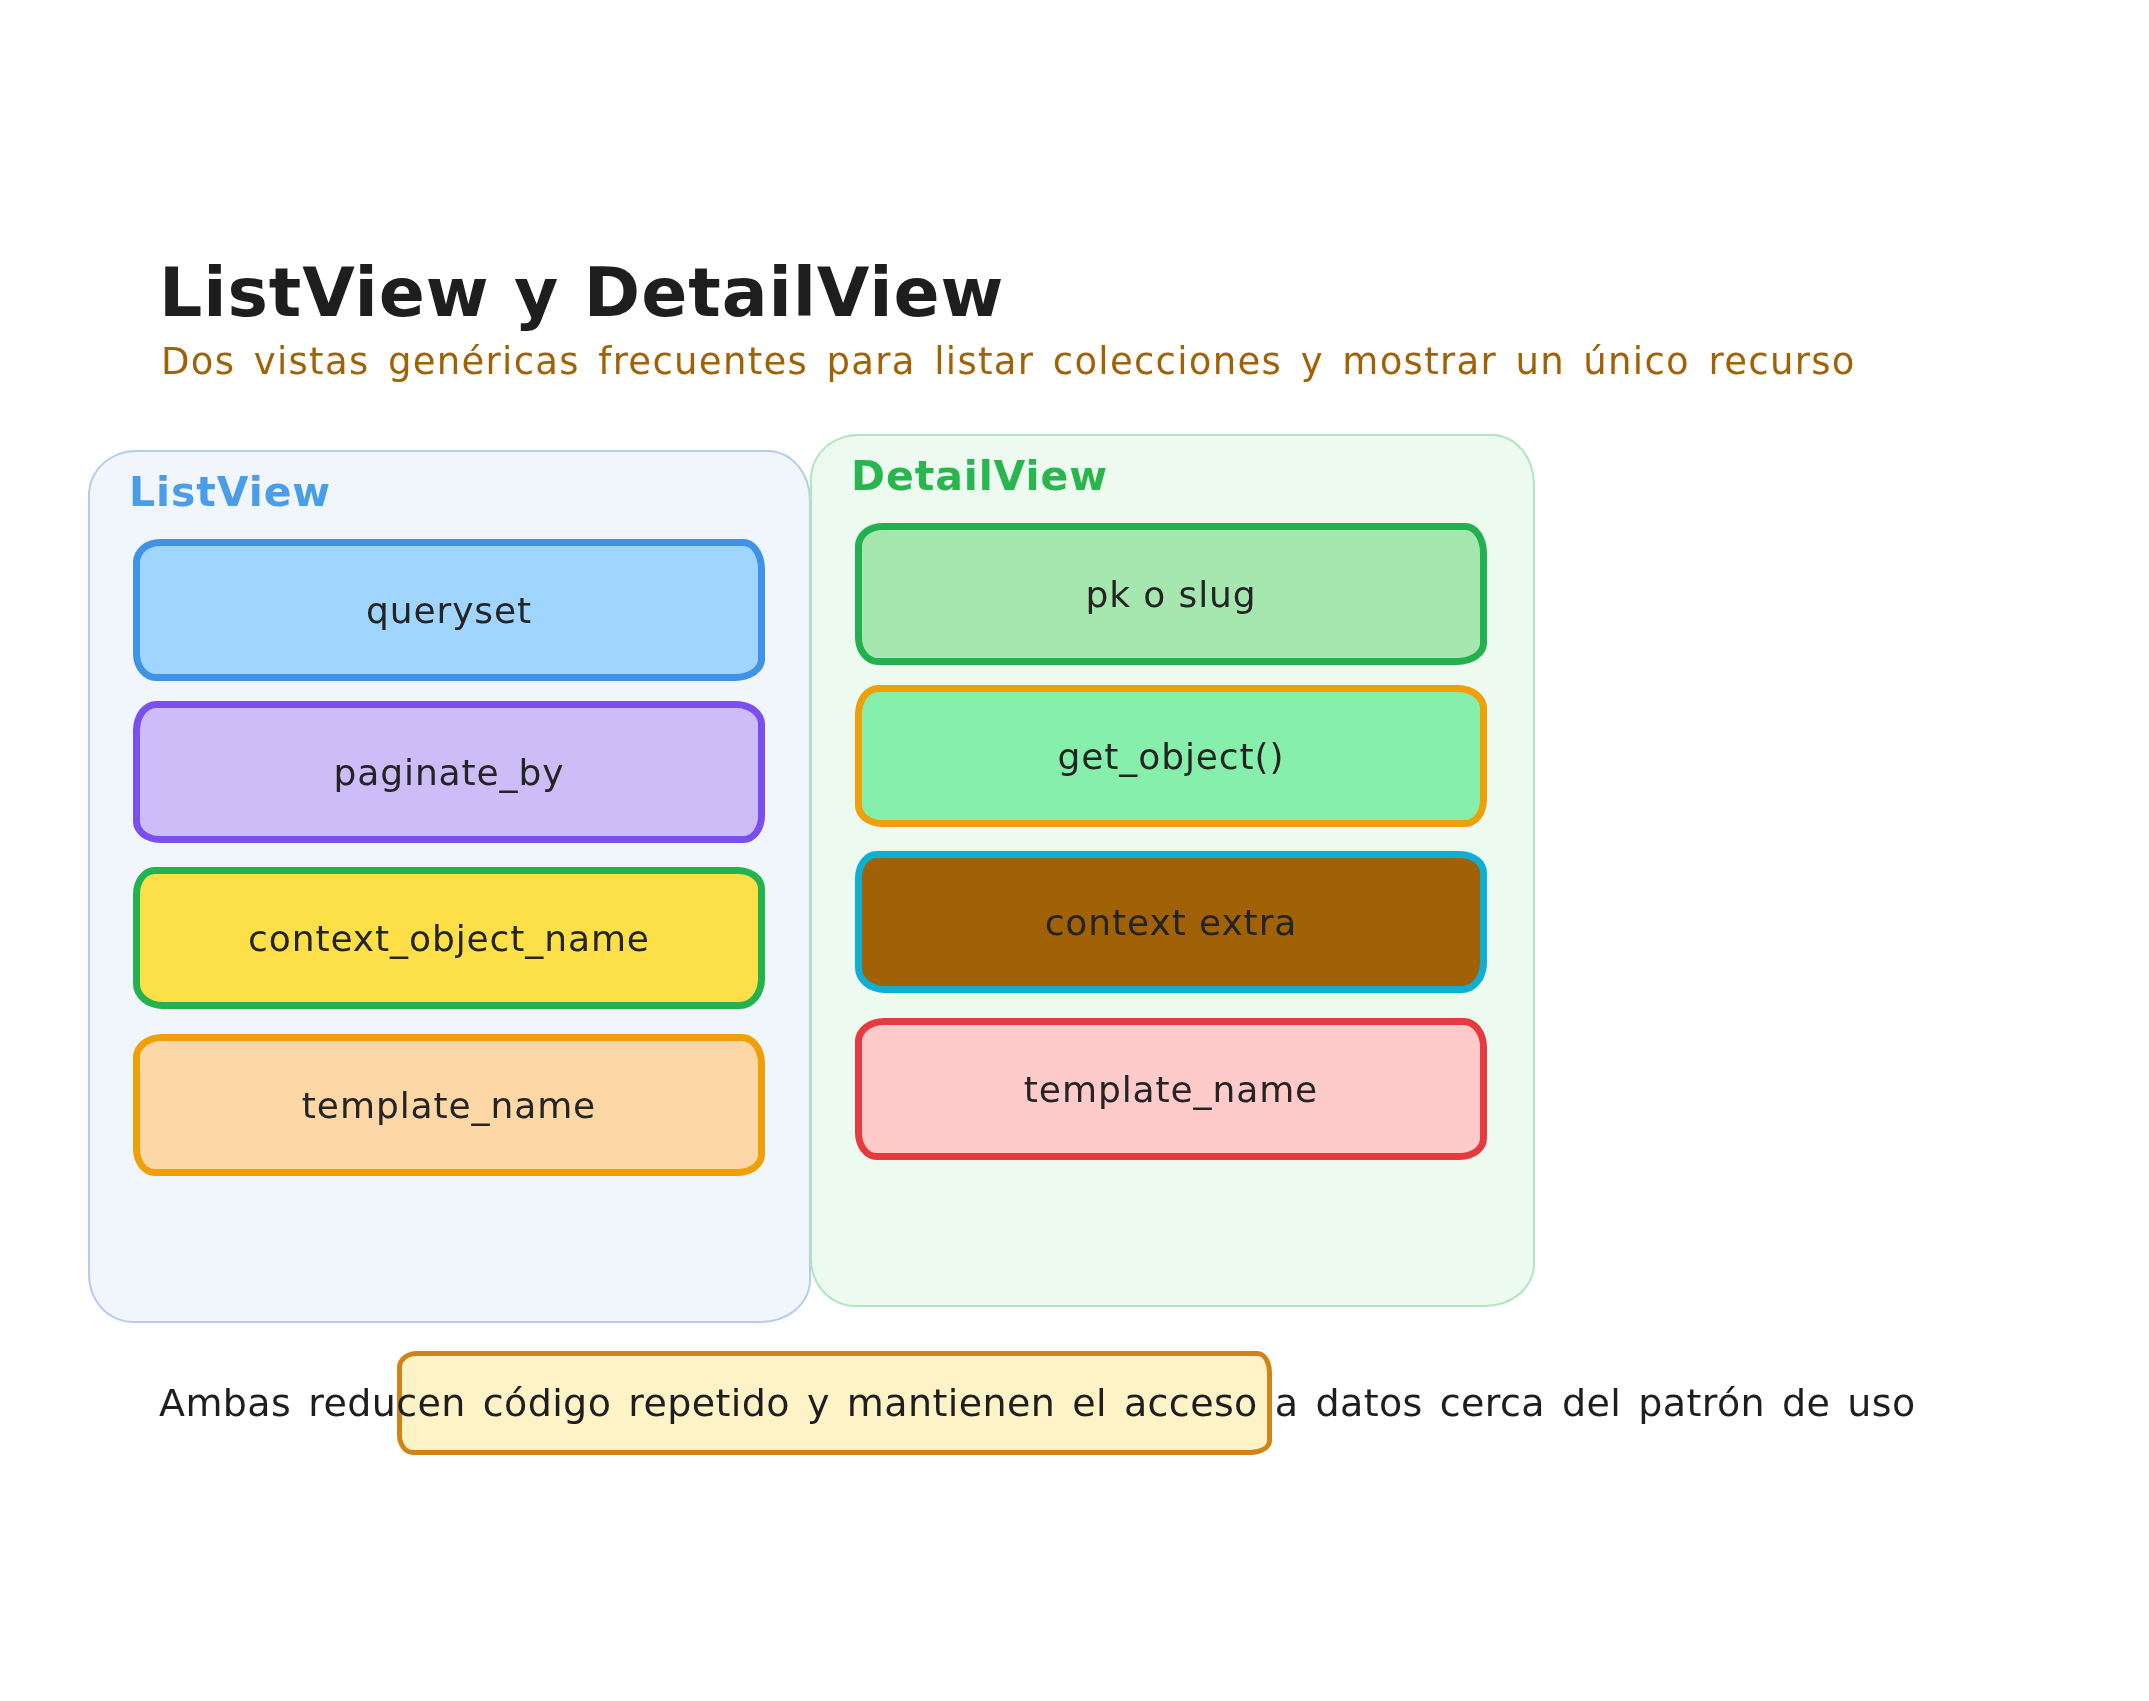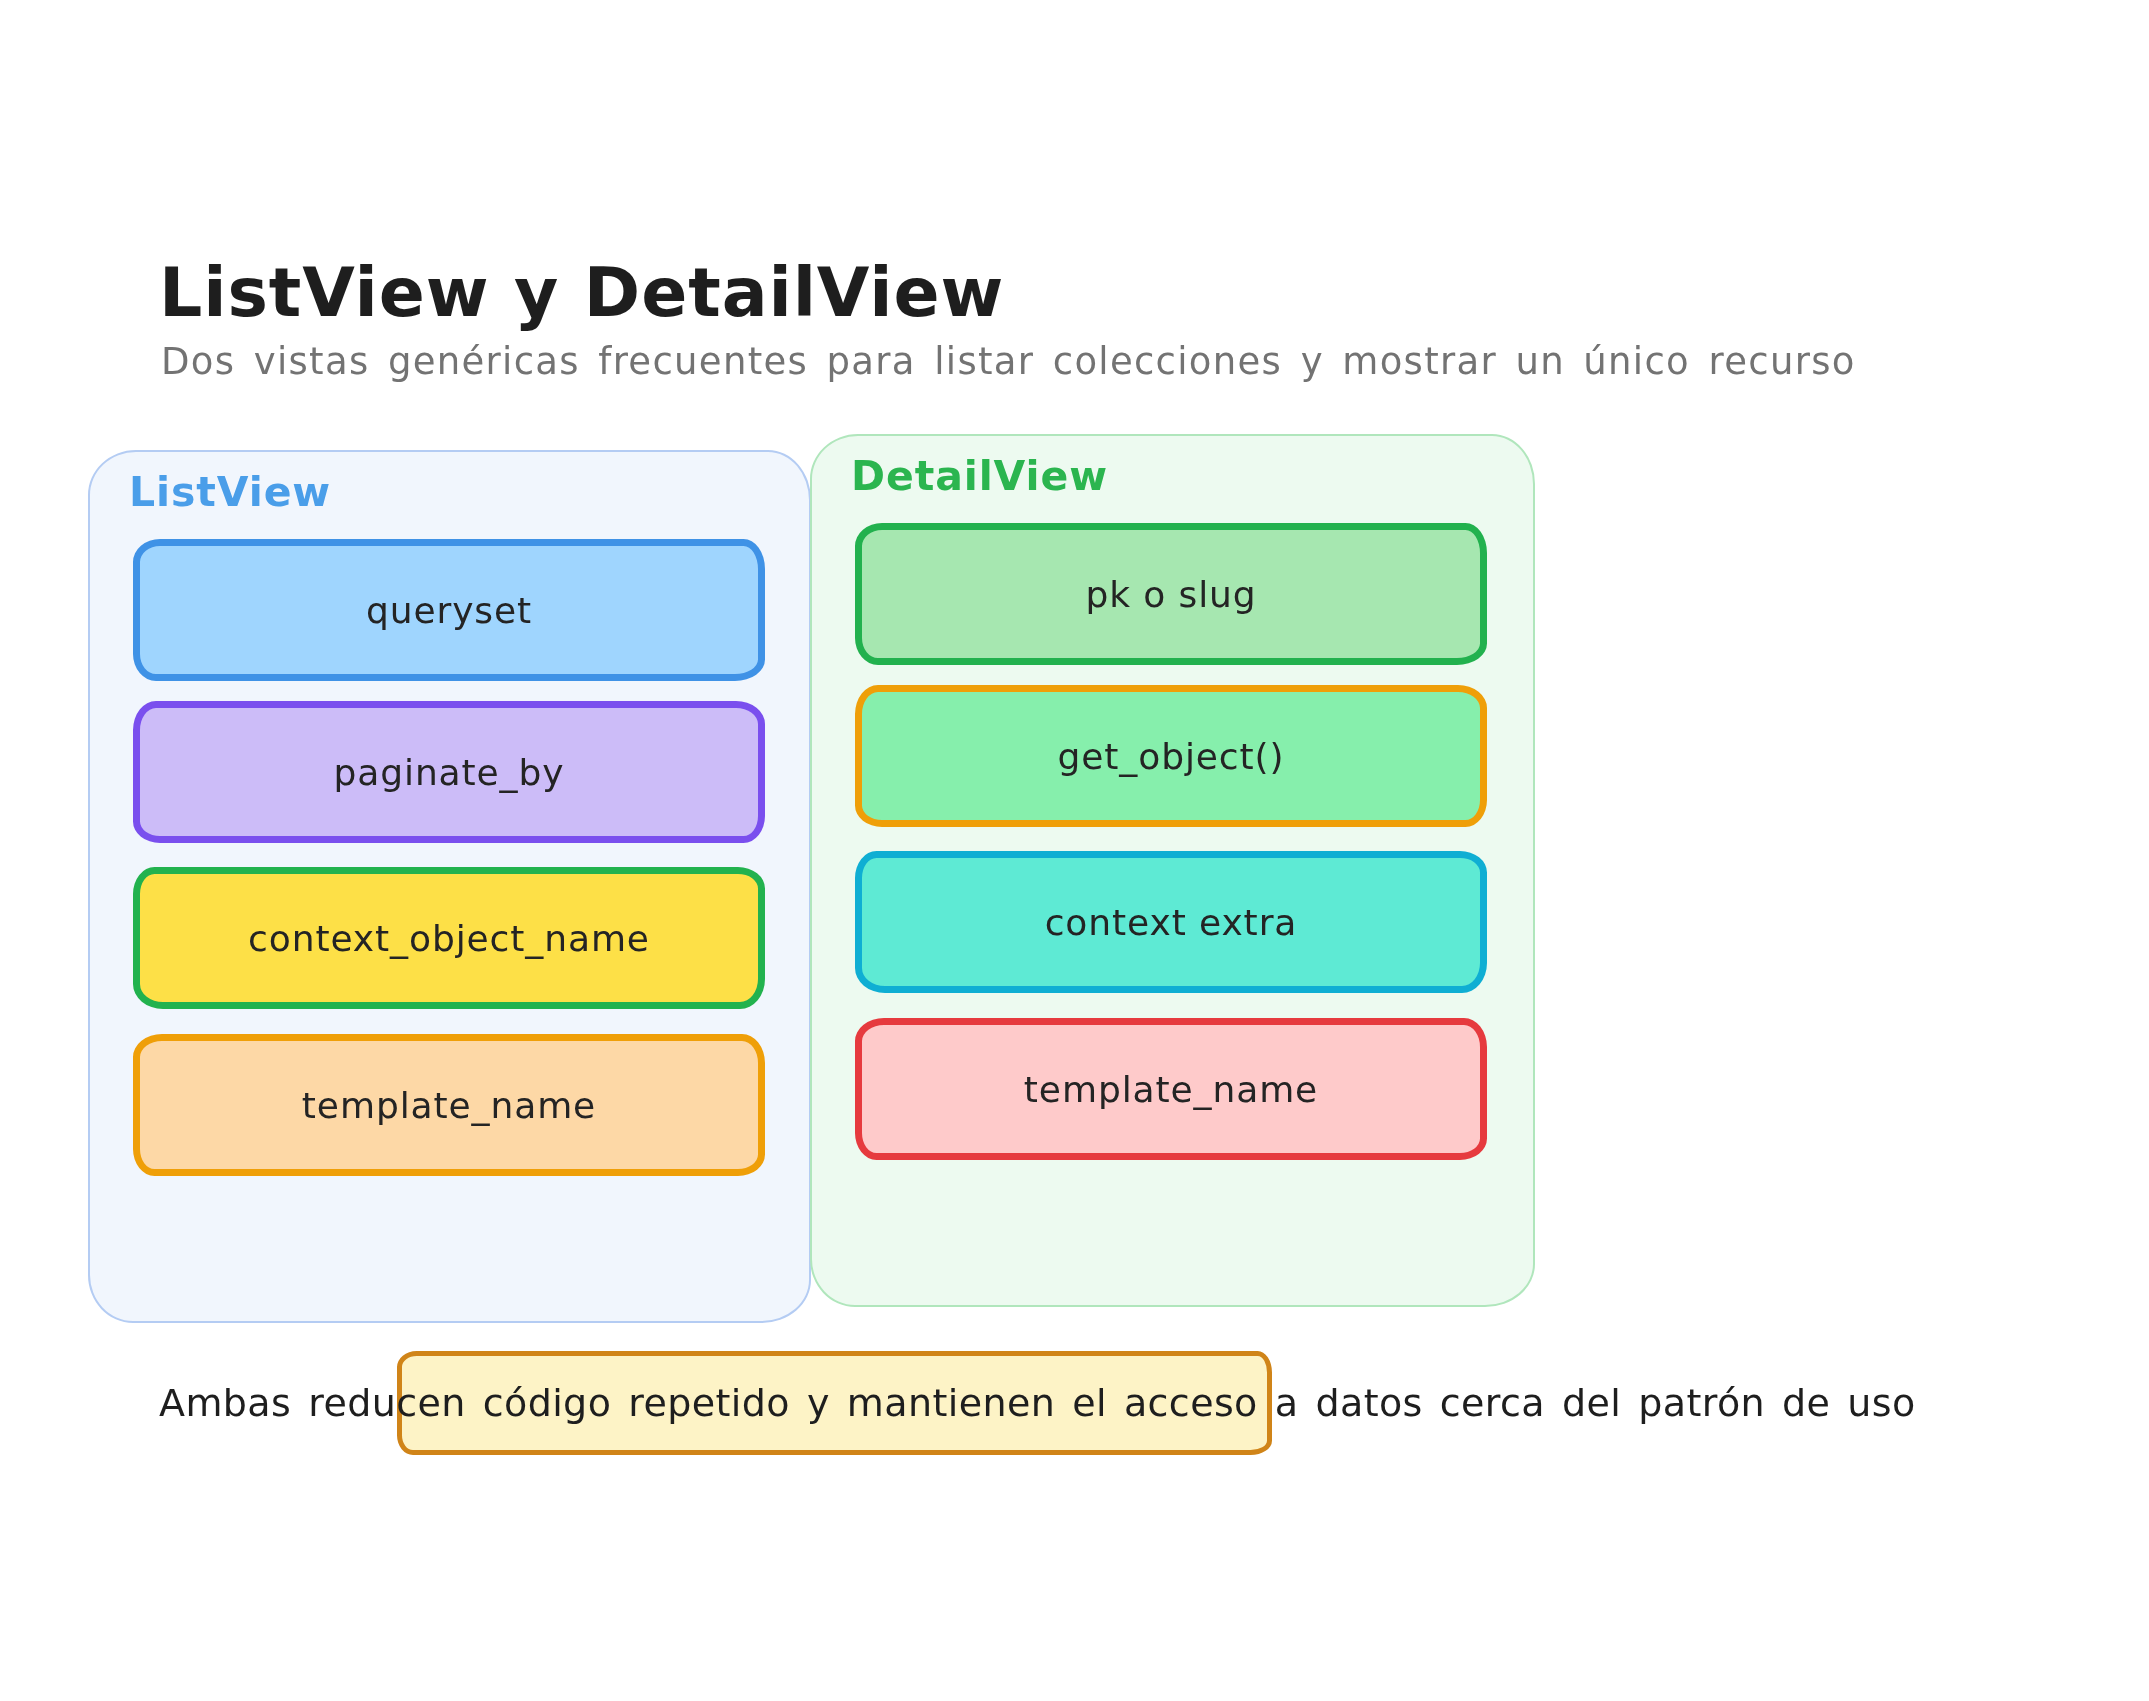--- a/index.html
+++ b/index.html
@@ -99,35 +99,35 @@
     z-index: 2;
   }
 </style>
 </head>
 <body>
 
 <div class="canvas">
 
   <div class="title" style="color: rgb(30, 30, 30);">ListView y DetailView</div>
 
-  <div class="subtitle" style="color: #737373;">Dos vistas genéricas frecuentes para listar colecciones y mostrar un único recurso</div>
+  <div class="subtitle" style="color: #a16207;">Dos vistas genéricas frecuentes para listar colecciones y mostrar un único recurso</div>
 
   <div class="panel listview" style="background: rgb(241, 246, 253); border-color: rgb(180, 204, 243);">
     <div class="panel-label" style="color: rgb(74, 158, 233);">ListView</div>
     <div class="item r0" style="background: rgb(159, 213, 254); border-color: rgb(63, 146, 230);">queryset</div>
     <div class="item r1" style="background: rgb(204, 188, 248); border-color: rgb(122, 79, 238);">paginate_by</div>
     <div class="item r2" style="background: #fde047; border-color: rgb(34, 178, 78);">context_object_name</div>
     <div class="item r3" style="background: rgb(253, 216, 166); border-color: rgb(239, 159, 8);">template_name</div>
   </div>
 
   <div class="panel detailview" style="background: rgb(237, 250, 240); border-color: rgb(176, 230, 188);">
     <div class="panel-label" style="color: rgb(43, 181, 79);">DetailView</div>
     <div class="item r0" style="background: rgb(166, 231, 176); border-color: rgb(34, 177, 78);">pk o slug</div>
     <div class="item r1" style="background: #86efac; border-color: rgb(239, 159, 8);">get_object()</div>
-    <div class="item r2" style="background: #5eead4; border-color: rgb(15, 174, 211);">context extra</div>
+    <div class="item r2" style="background: #a16207; border-color: rgb(15, 174, 211);">context extra</div>
     <div class="item r3" style="background: rgb(254, 202, 202); border-color: rgb(230, 58, 62);">template_name</div>
   </div>
 
   <div class="highlight-box" style="background: rgb(253, 243, 198); border-color: rgb(208, 132, 24);"></div>
   <div class="footnote-text">Ambas reducen código repetido y mantienen el acceso a datos cerca del patrón de uso</div>
 
 </div>
 
 
 </body></html>

